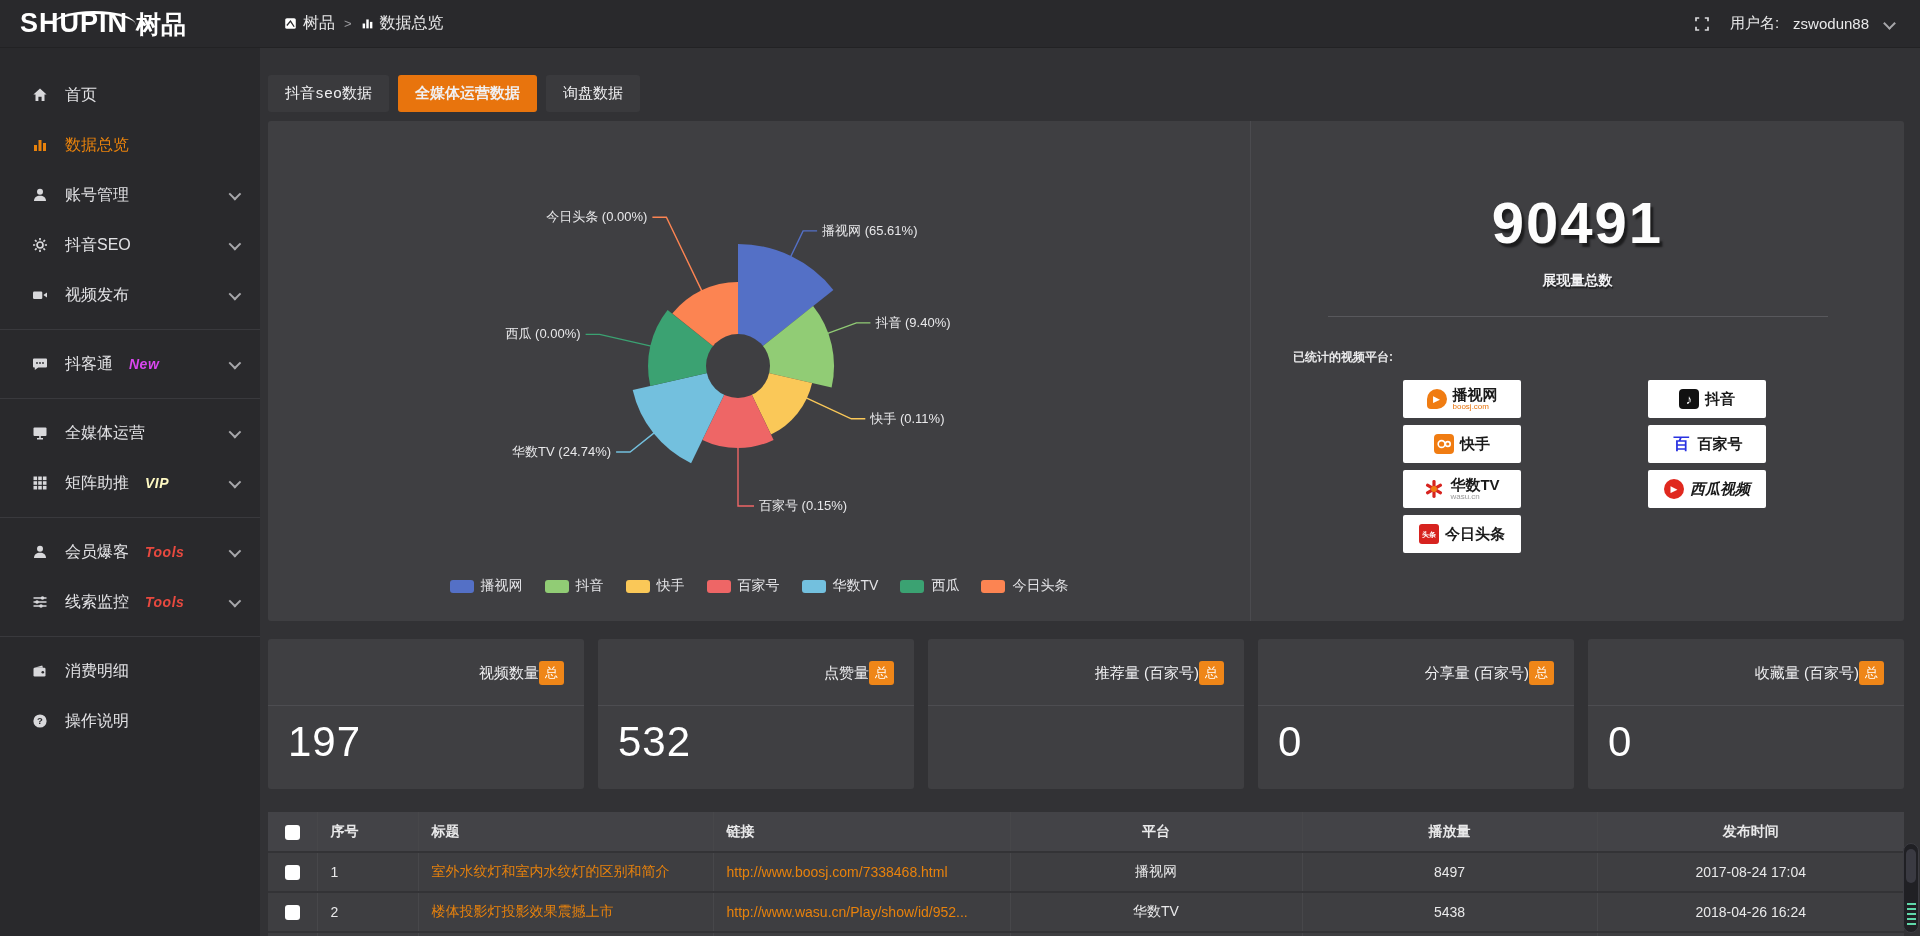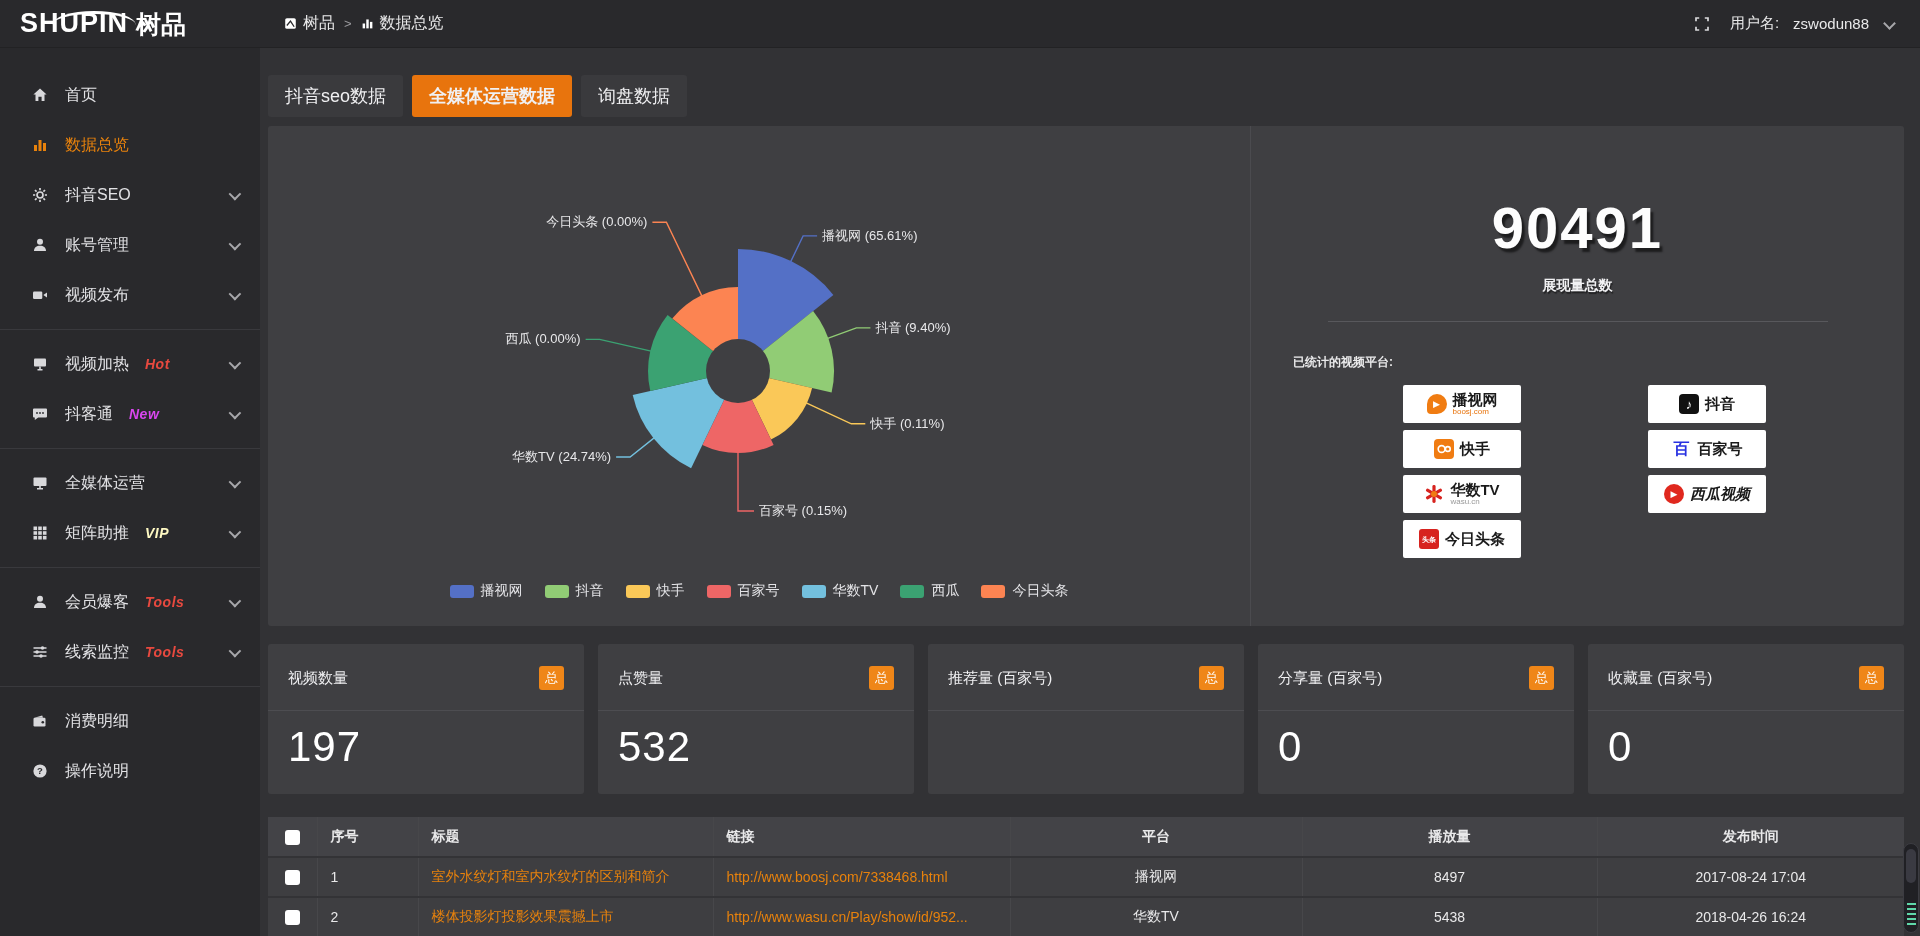--- a/index.html
+++ b/index.html
@@ -50,22 +50,22 @@
   .side-item .icn{width:20px;margin-right:15px;color:#d8d8db;}
   .side-item.active{color:var(--orange);}
   .side-item.active .icn{color:var(--orange);}
   .s-badge{font-style:italic;font-weight:bold;font-size:14px;margin-left:16px;letter-spacing:.5px;}
   .chev{margin-left:auto;width:9px;height:9px;border-right:2px solid #a7a7ab;border-bottom:2px solid #a7a7ab;transform:rotate(45deg) translateY(-2px);}
   .side-divider{border-top:1px solid #39393d;margin:9px 0;}
   
   .main{position:absolute;top:48px;left:260px;width:1660px;height:888px;padding:27px 16px 0 8px;}
   .tabs{display:flex;gap:9px;}
   .tab{
-    background:#3a3a3d;border:none;color:#f0f0f2;font-size:18px;
-    padding:9px 17px;border-radius:3px;cursor:pointer;font-family:Liberation Sans, sans-serif;
+    background:#3a3a3d;border:none;color:#f0f0f2;font-size:15px;
+    padding:9px 17px;border-radius:3px;cursor:pointer;font-family:Liberation Mono, monospace;
   }
   .tab.active{background:var(--orange-btn);font-weight:bold;}
   
   .chart-panel{margin-top:9px;height:500px;background:var(--panel);border-radius:3px;display:flex;}
   .chart-left{flex:1;position:relative;}
   #legend{position:absolute;left:0;right:0;bottom:26px;display:flex;justify-content:center;gap:22px;font-size:14px;color:#e4e4e7;}
   .leg-item{display:flex;align-items:center;gap:7px;cursor:pointer;}
   .leg-swatch{width:24px;height:13px;border-radius:3px;display:inline-block;}
   .chart-right{width:654px;border-left:1px solid #4b4b4f;padding-top:48px;}
   .big-num{text-align:center;font-size:58px;font-weight:bold;color:#fdfdfd;text-shadow:3px 4px 2px rgba(0,0,0,.55);letter-spacing:2px;margin-top:20px;}
@@ -77,21 +77,21 @@
     width:118px;height:38px;background:#fff;border-radius:2px;display:flex;align-items:center;
     justify-content:center;gap:6px;color:#1a1a1a;
   }
   .pb-ic{display:inline-flex;align-items:center;justify-content:center;}
   .pb-name{font-size:15px;font-weight:bold;line-height:1.05;}
   .pb-sub{font-size:8px;color:#e8740d;font-weight:normal;}
   .pb-sub.gray{color:#999;}
   
   .cards{margin-top:18px;display:flex;gap:14px;}
   .card{flex:1;height:150px;background:var(--panel);border-radius:3px;padding:22px 20px 0 20px;}
-  .card-head{display:flex;align-items:center;justify-content:space-between;}
+  .card-head{display:flex;align-items:center;justify-content:flex-end;}
   .card-title{font-size:15px;color:#f0f0f2;}
   .card-badge{background:var(--badge-orange);color:#fff;font-size:13px;padding:3px 6px;border-radius:3px;}
   .card-hr{border:none;border-top:1px solid #4d4d51;margin:20px -20px 0 -20px;}
   .card-value{font-size:42px;color:#fff;margin-top:12px;letter-spacing:1px;}
   
   .table-wrap{margin-top:23px;}
   table{width:100%;border-collapse:collapse;background:#3e3e41;font-size:14px;table-layout:fixed;}
   thead td{background:#434347;font-weight:bold;}
   td{
     height:40px;padding:0 13px;border-bottom:2px solid #333336;
@@ -173,61 +173,50 @@
           <rect x="2" y="8" width="3" height="6"></rect>
           <rect x="6.5" y="3" width="3" height="11"></rect>
           <rect x="11" y="6" width="3" height="8"></rect>
         </svg>
       </span>
       <span class="s-label">数据总览</span>
     </div>
     <div class="side-item">
       <span class="icn">
         <svg viewBox="0 0 16 16" fill="currentColor">
+          <circle cx="8" cy="4.8" r="3"></circle>
+          <path d="M2 14c0-3.4 2.6-5.2 6-5.2s6 1.8 6 5.2z"></path>
+        </svg>
+      </span>
+      <span class="s-label">账号管理</span>
+      <span class="chev"></span>
+    </div>
+    <div class="side-item">
+      <span class="icn">
+        <svg viewBox="0 0 16 16" fill="currentColor">
           <g stroke="currentColor" stroke-width="1.7" fill="none">
             <circle cx="8" cy="8" r="3"></circle>
             <path d="M8 1v2.2M8 12.8V15M1 8h2.2M12.8 8H15M3 3l1.6 1.6M11.4 11.4 13 13M3 13l1.6-1.6M11.4 4.6 13 3"></path>
           </g>
         </svg>
       </span>
       <span class="s-label">抖音SEO</span>
       <span class="chev"></span>
     </div>
     <div class="side-item">
       <span class="icn">
         <svg viewBox="0 0 16 16" fill="currentColor">
-          <circle cx="8" cy="4.8" r="3"></circle>
-          <path d="M2 14c0-3.4 2.6-5.2 6-5.2s6 1.8 6 5.2z"></path>
-        </svg>
-      </span>
-      <span class="s-label">账号管理</span>
-      <span class="chev"></span>
-    </div>
-    <div class="side-item">
-      <span class="icn">
-        <svg viewBox="0 0 16 16" fill="currentColor">
           <rect x="1" y="4.5" width="9.3" height="7.5" rx="1.2"></rect>
           <path d="M11.3 8l3.7-2.6v5.2z"></path>
         </svg>
       </span>
       <span class="s-label">视频发布</span>
       <span class="chev"></span>
     </div>
     <div class="side-divider"></div>
-    <div class="side-item">
-      <span class="icn">
-        <svg viewBox="0 0 16 16" fill="currentColor">
-          <rect x="2" y="2.5" width="12" height="8" rx="1"></rect>
-          <path d="M8 10.5v3M5.5 13.8h5" stroke="currentColor" stroke-width="1.6" fill="none"></path>
-        </svg>
-      </span>
-      <span class="s-label">视频加热</span>
-      <span class="s-badge" style="color:#e8493f">Hot</span>
-      <span class="chev"></span>
-    </div>
     <div class="side-item">
       <span class="icn">
         <svg viewBox="0 0 16 16" fill="currentColor">
           <path d="M2 2.5h12a1 1 0 0 1 1 1v7a1 1 0 0 1-1 1H6.2L2.8 14v-2.5H2a1 1 0 0 1-1-1v-7a1 1 0 0 1 1-1z"></path>
           <circle cx="5" cy="7" r=".9" fill="#29292c"></circle>
           <circle cx="8" cy="7" r=".9" fill="#29292c"></circle>
           <circle cx="11" cy="7" r=".9" fill="#29292c"></circle>
         </svg>
       </span>
       <span class="s-label">抖客通</span>

